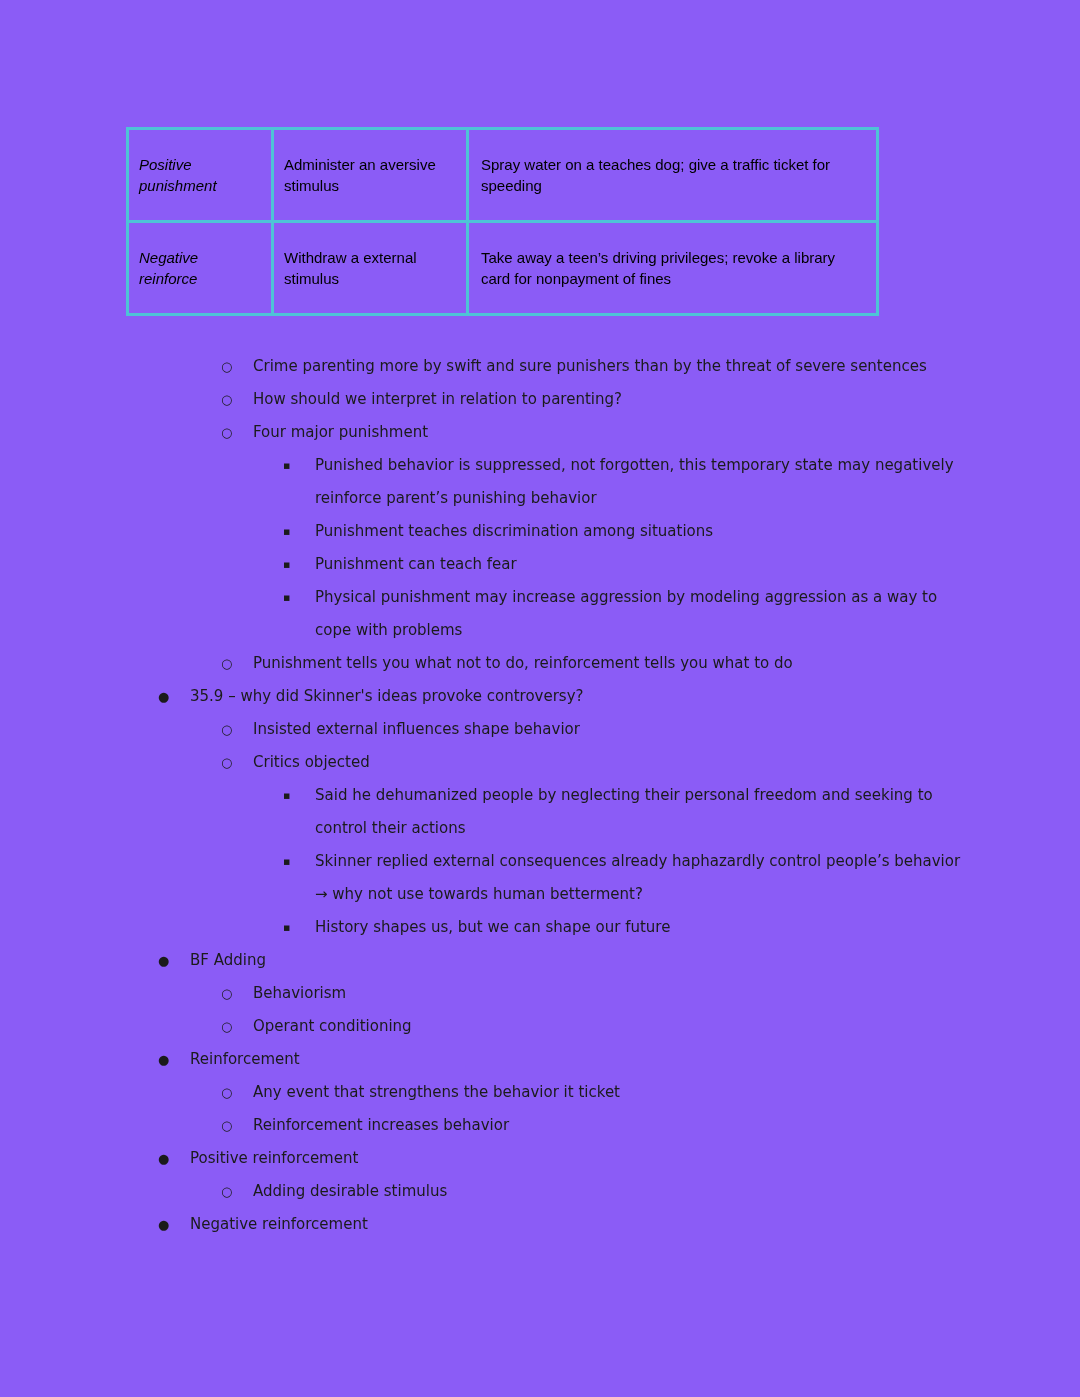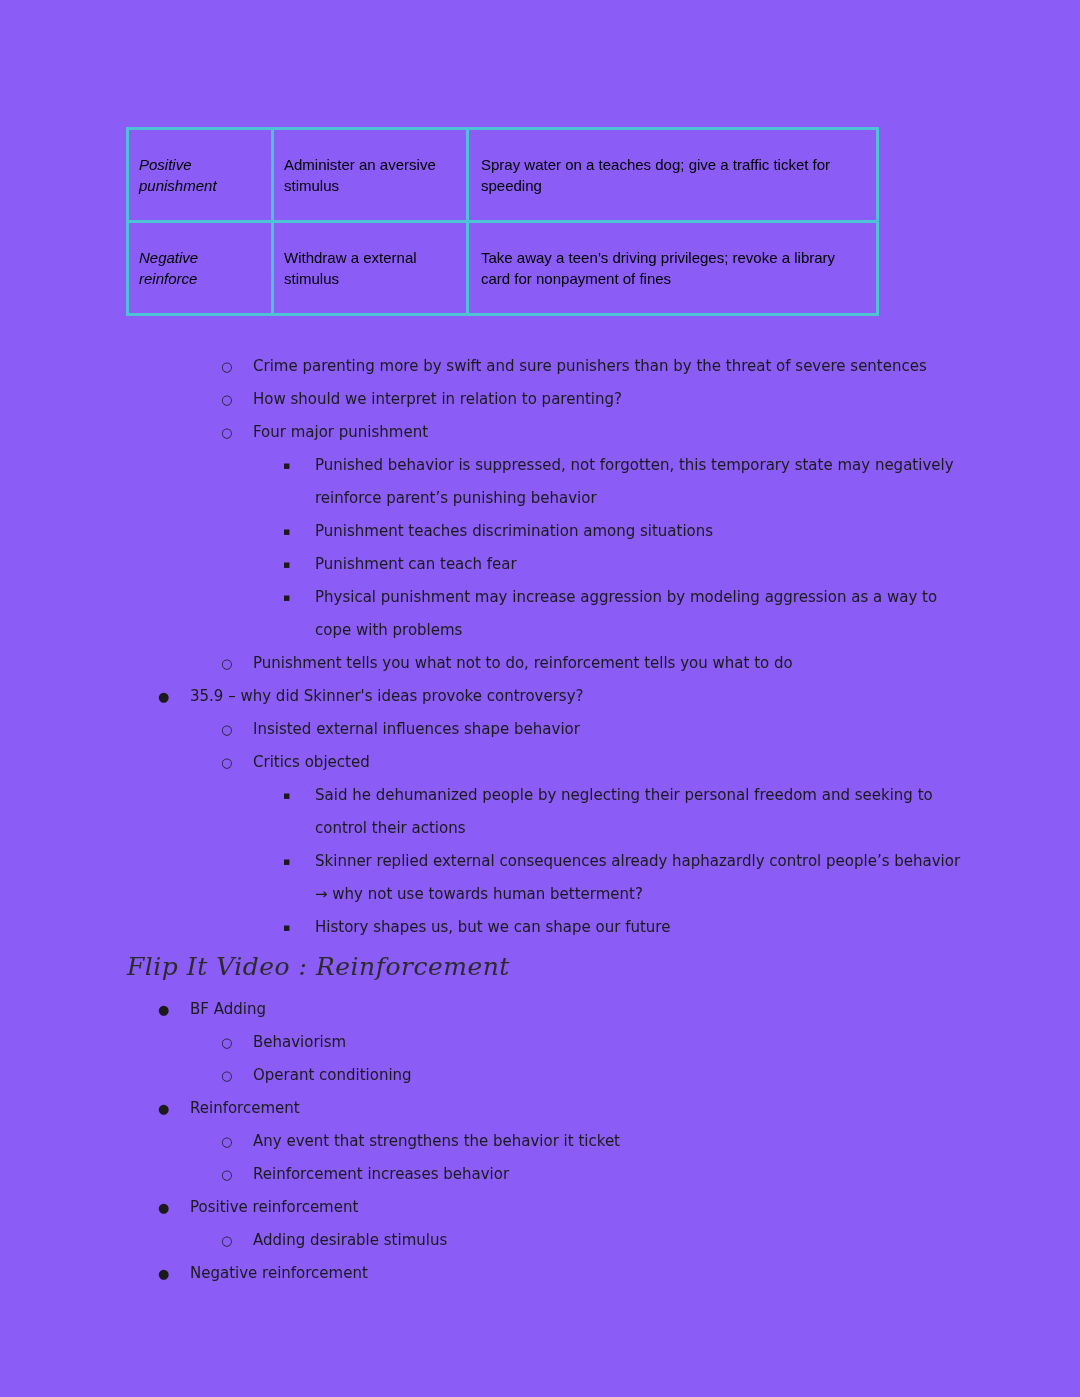--- a/index.html
+++ b/index.html
@@ -156,21 +156,20 @@
         <span class="marker">▪</span>
         <span class="text">Skinner replied external consequences already haphazardly control people’s behavior → why not use towards human betterment?</span>
       </div>
 
       <div class="li level-3">
         <span class="marker">▪</span>
         <span class="text">History shapes us, but we can shape our future</span>
       </div>
     </div>
 
-  <h2 class="section-heading">Flip It Video : Reinforcement</h2>
 
   <div class="list list-video">
 
       <div class="li level-1">
         <span class="marker">●</span>
         <span class="text">BF Adding</span>
       </div>
 
       <div class="li level-2">
         <span class="marker">○</span>

